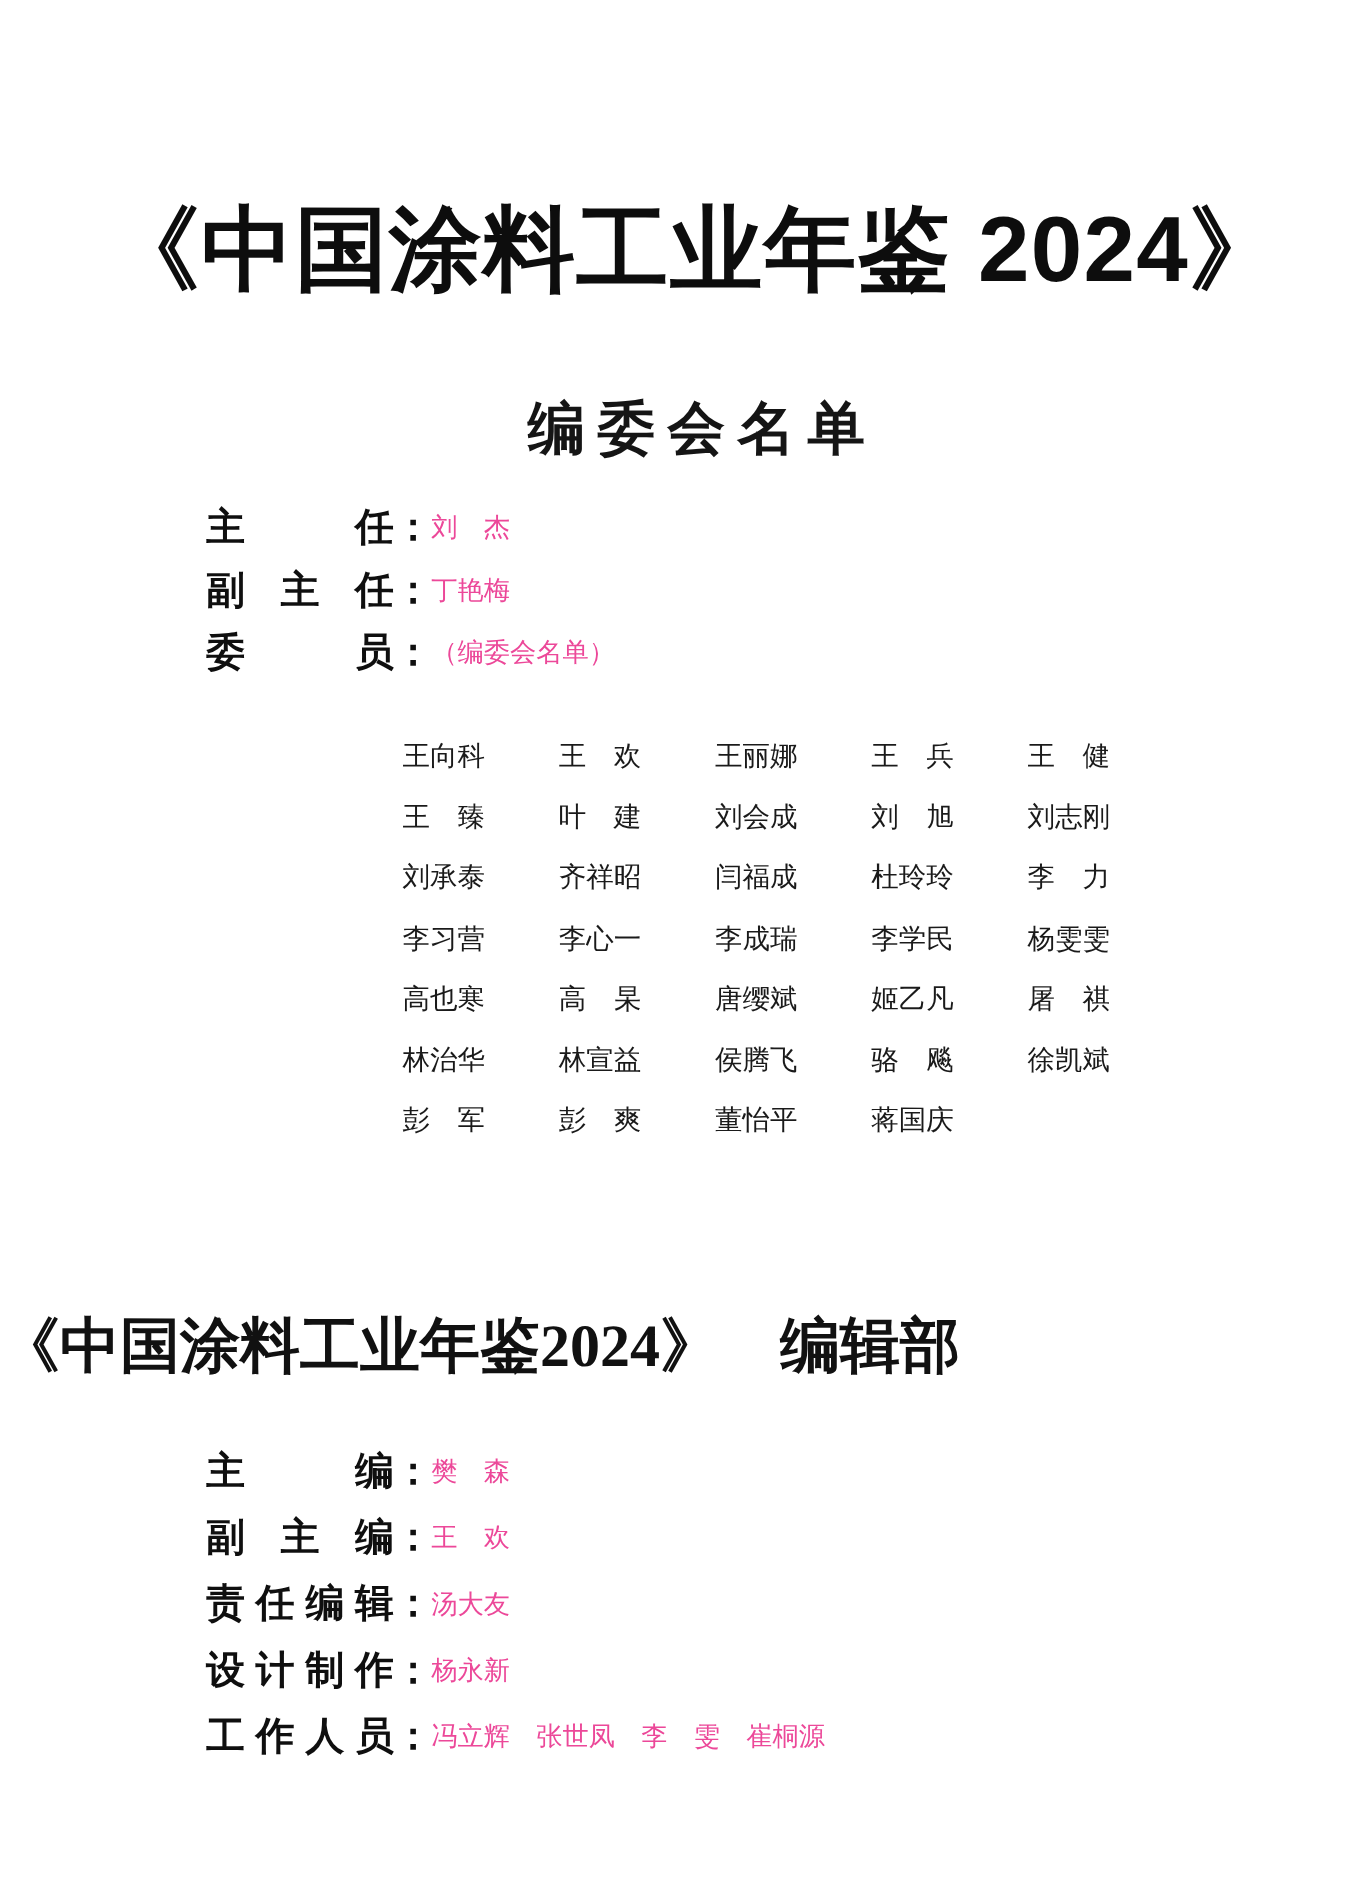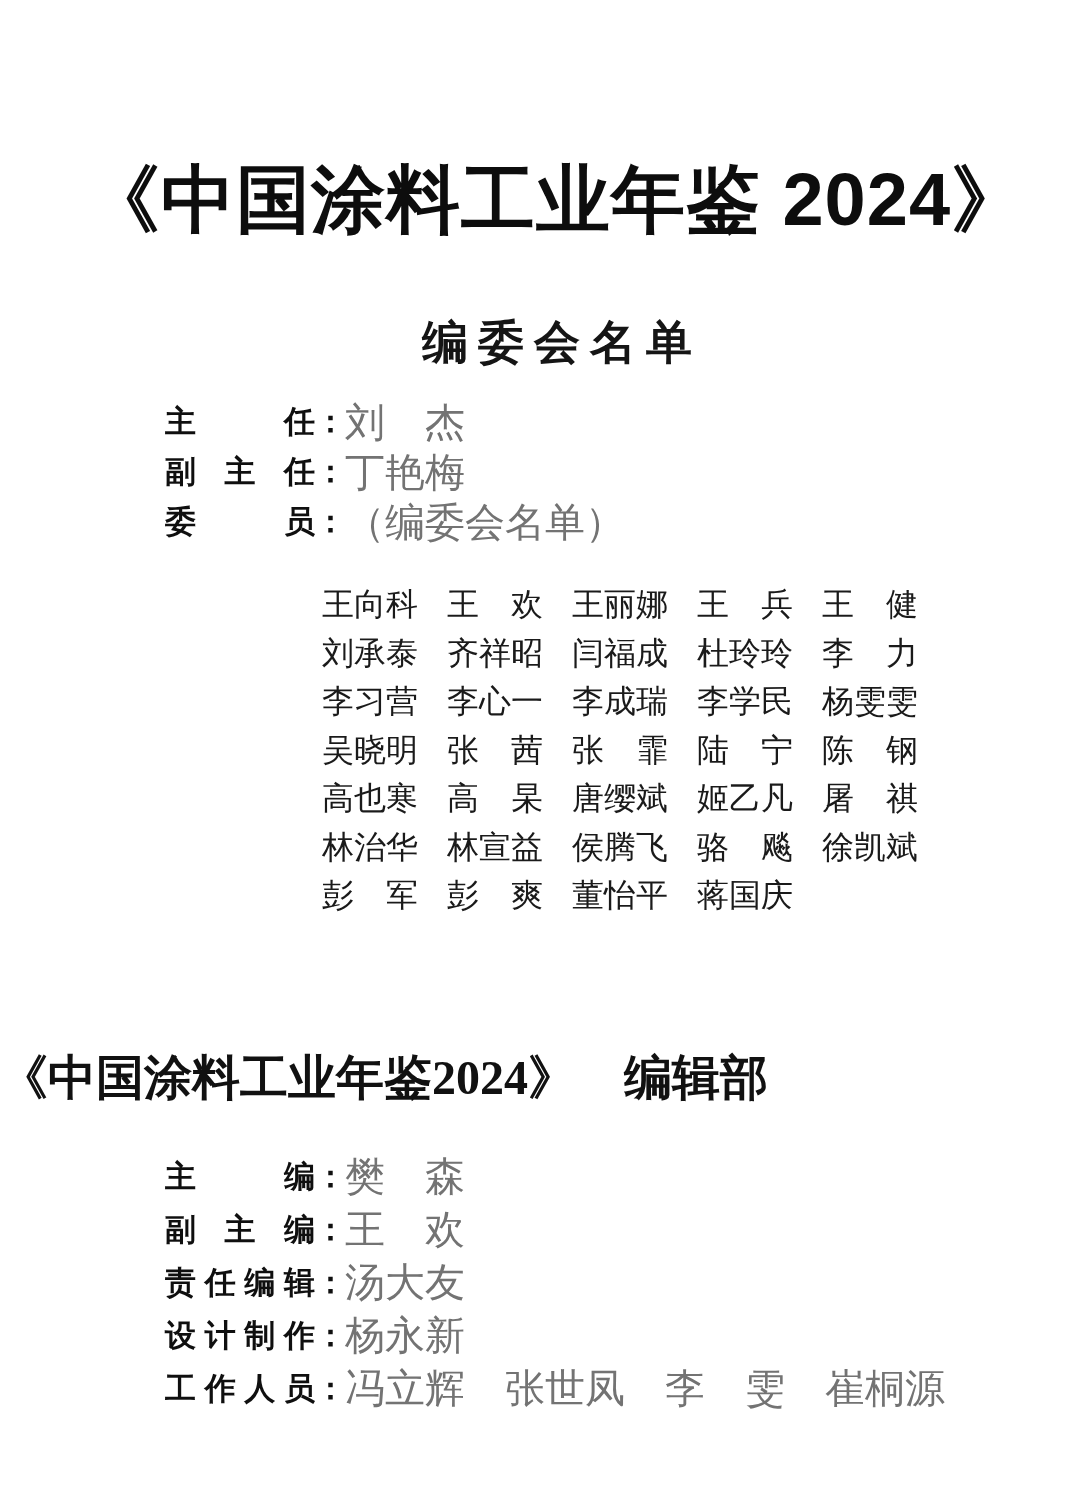--- a/index.html
+++ b/index.html
@@ -56,34 +56,34 @@
   .colon {
     display: inline-block;
     width: 22px;
     overflow: visible;
     font-weight: bold;
     white-space: nowrap;
     color: #0f0f0f;
   }
   .rvalue {
     margin-left: 8px;
-    font-size: 40px;
+    font-size: 21px;
     white-space: pre;
-    color: #737373;
+    color: #ec4899;
   }
   .grid { position: absolute; left: 322px; top: 581px; }
   .grid-row {
     display: flex;
     align-items: center;
     height: 48.5px;
   }
   .gcell {
     width: 92px;
     margin-right: 33px;
-    font-size: 32px;
+    font-size: 22px;
     white-space: pre;
     color: #1a1a1a;
   }
   .gcell:last-child { margin-right: 11px; }
   .sub-heading2 {
     position: absolute;
     top: 1044px; left: 0; width: 100%;
     margin: 0;
     font-size: 48px;
     font-weight: bold;
@@ -130,41 +130,41 @@
 
   <div class="grid">
     <div class="grid-row">
       <span class="gcell">王向科</span>
       <span class="gcell">王　欢</span>
       <span class="gcell">王丽娜</span>
       <span class="gcell">王　兵</span>
       <span class="gcell">王　健</span>
     </div>
     <div class="grid-row">
+      <span class="gcell">王　臻</span>
+      <span class="gcell">叶　建</span>
+      <span class="gcell">刘会成</span>
+      <span class="gcell">刘　旭</span>
+      <span class="gcell">刘志刚</span>
+    </div>
+    <div class="grid-row">
       <span class="gcell">刘承泰</span>
       <span class="gcell">齐祥昭</span>
       <span class="gcell">闫福成</span>
       <span class="gcell">杜玲玲</span>
       <span class="gcell">李　力</span>
     </div>
     <div class="grid-row">
       <span class="gcell">李习营</span>
       <span class="gcell">李心一</span>
       <span class="gcell">李成瑞</span>
       <span class="gcell">李学民</span>
       <span class="gcell">杨雯雯</span>
     </div>
     <div class="grid-row">
-      <span class="gcell">吴晓明</span>
-      <span class="gcell">张　茜</span>
-      <span class="gcell">张　霏</span>
-      <span class="gcell">陆　宁</span>
-      <span class="gcell">陈　钢</span>
-    </div>
-    <div class="grid-row">
       <span class="gcell">高也寒</span>
       <span class="gcell">高　杲</span>
       <span class="gcell">唐缨斌</span>
       <span class="gcell">姬乙凡</span>
       <span class="gcell">屠　祺</span>
     </div>
     <div class="grid-row">
       <span class="gcell">林治华</span>
       <span class="gcell">林宣益</span>
       <span class="gcell">侯腾飞</span>

